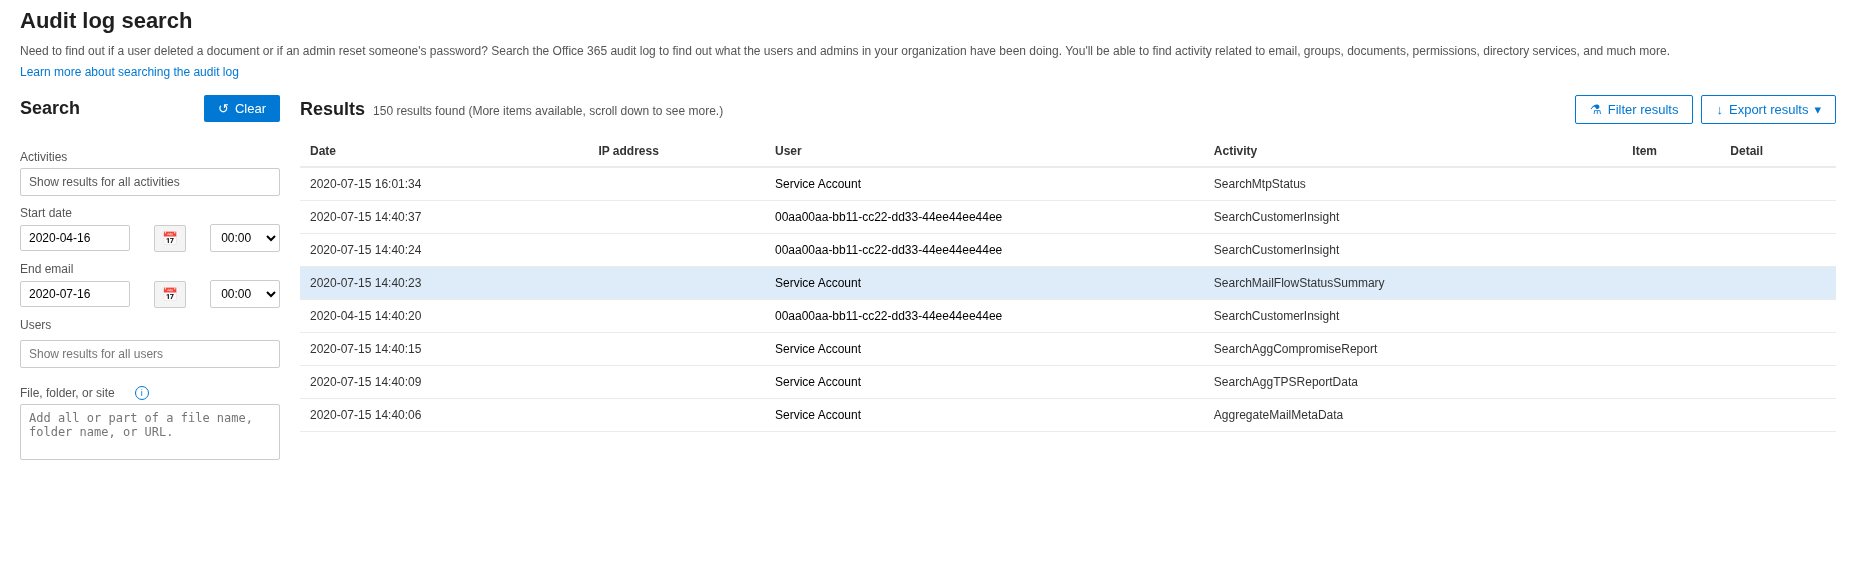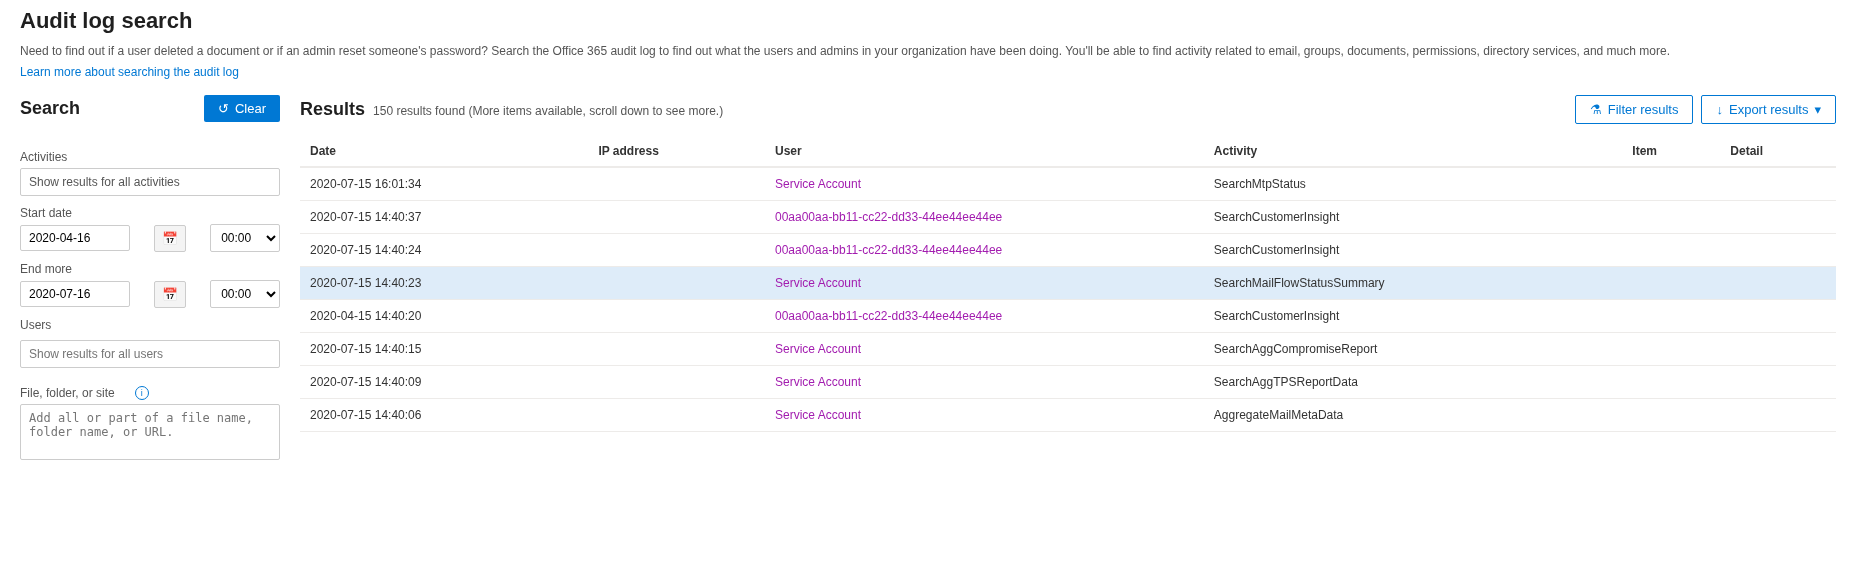--- a/index.html
+++ b/index.html
@@ -82,21 +82,21 @@
     .results-table { width: 100%; border-collapse: collapse; font-size: 12px; }
     .results-table th {
       text-align: left; padding: 8px 10px; font-weight: 600; color: #333;
       border-bottom: 2px solid #edebe9; white-space: nowrap;
     }
     .results-table td {
       padding: 9px 10px; border-bottom: 1px solid #edebe9; vertical-align: middle;
       white-space: nowrap; overflow: hidden; text-overflow: ellipsis; max-width: 200px;
     }
     .results-table tr.selected td { background: #deecf9; }
-    .link-cell { color: #a21caf; cursor: pointer; }
+    .link-cell { color: #000000; cursor: pointer; }
 
     .scrollbar-container { overflow-y: auto; max-height: 400px; }
 
     
     .scrollbar-container::-webkit-scrollbar { width: 6px; }
     .scrollbar-container::-webkit-scrollbar-track { background: #f1f1f1; }
     .scrollbar-container::-webkit-scrollbar-thumb { background: #c7c7c7; border-radius: 3px; }
   </style>
 </head>
 <body>
@@ -128,21 +128,21 @@
 
       <div class="field-label">Start date</div>
       <div class="date-row">
         <input type="text" class="date-input" value="2020-04-16" style="">
         <button class="calendar-btn">📅</button>
         <select class="time-select">
           <option>00:00</option>
         </select>
       </div>
 
-      <div class="field-label">End more</div>
+      <div class="field-label">End email</div>
       <div class="date-row">
         <input type="text" class="date-input" value="2020-07-16" style="">
         <button class="calendar-btn">📅</button>
         <select class="time-select">
           <option>00:00</option>
         </select>
       </div>
 
       <div class="field-label">Users</div>
       <input type="text" class="users-input" placeholder="Show results for all users" style="">

